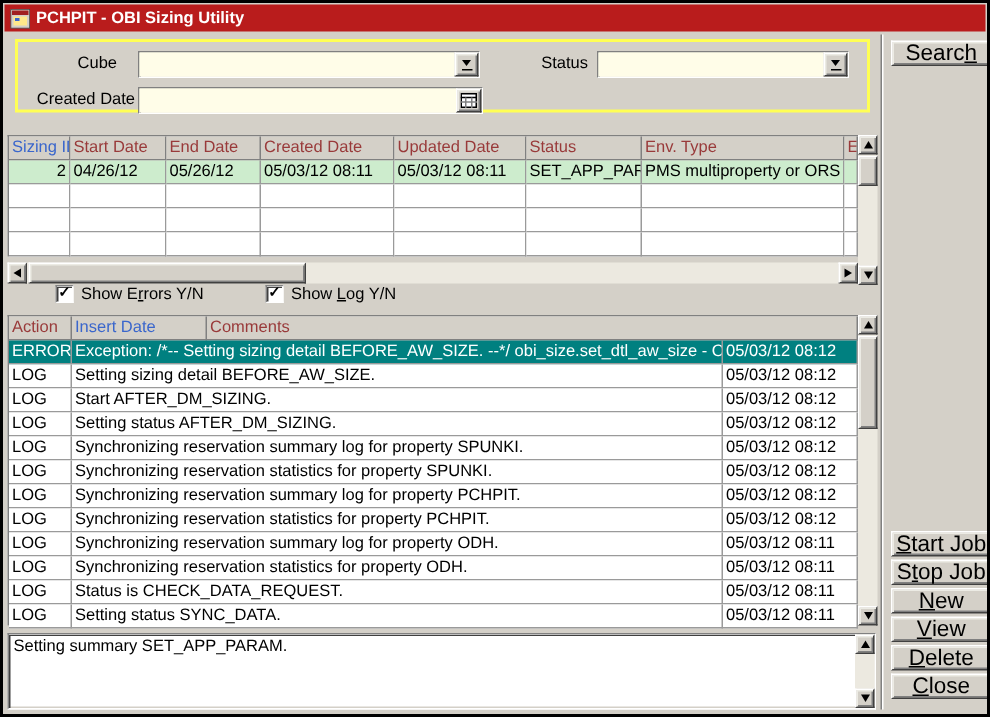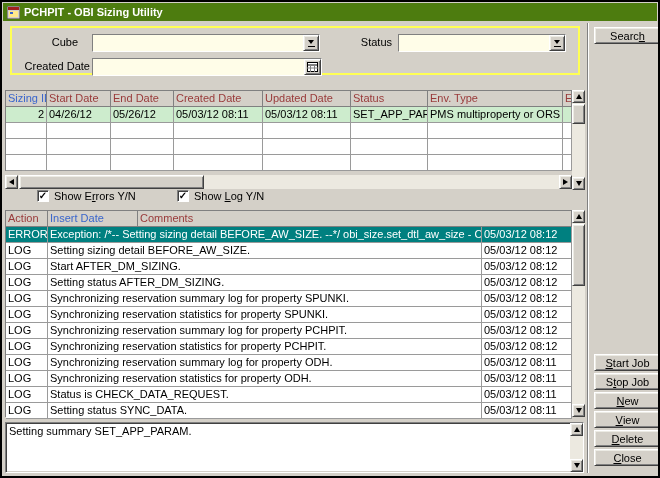--- a/index.html
+++ b/index.html
@@ -7,38 +7,38 @@
   body { font-family: "Liberation Sans", sans-serif; }
 
   .window{
     position:relative; width:660px; height:478px;
     background:#d4d0c8; border:2px solid #000;
     overflow:hidden; font-size:11px; color:#000;
   }
   
   .titlebar{
     position:absolute; left:1px; top:1px; right:1px; height:18px;
-    background:#4d7c0f; display:flex; align-items:center; gap:4px;
+    background:#b91c1c; display:flex; align-items:center; gap:4px;
     padding:0 4px; color:#fff; font-weight:bold;
   }
   .app-icon{ width:13px; height:13px; display:inline-block; flex:0 0 auto; }
 
   
   .raised{
     background:#d4d0c8;
     border:1px solid; border-color:#fff #404040 #404040 #fff;
     box-shadow: inset 1px 1px 0 #ecebe4, inset -1px -1px 0 #808080;
   }
   .sunken{
     border:1px solid; border-color:#808080 #fff #fff #808080;
     box-shadow: inset 1px 1px 0 #404040, inset -1px -1px 0 #d4d0c8;
   }
   .btn{
     position:absolute; width:67px; height:17px;
-    font-size:11px; font-family:"Liberation Sans",sans-serif;
+    font-size:15px; font-family:"Liberation Sans",sans-serif;
     display:flex; align-items:center; justify-content:center;
     cursor:pointer; user-select:none;
   }
   .btn u{ text-decoration:underline; }
 
   
   .search-panel{
     position:absolute; left:8px; top:24px; width:570px; height:49px;
     border:2px solid #ffff54; background:#d4d0c8;
   }

